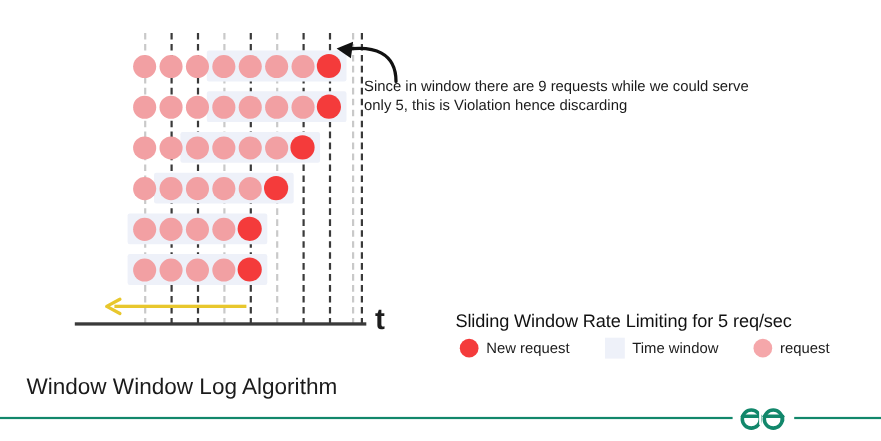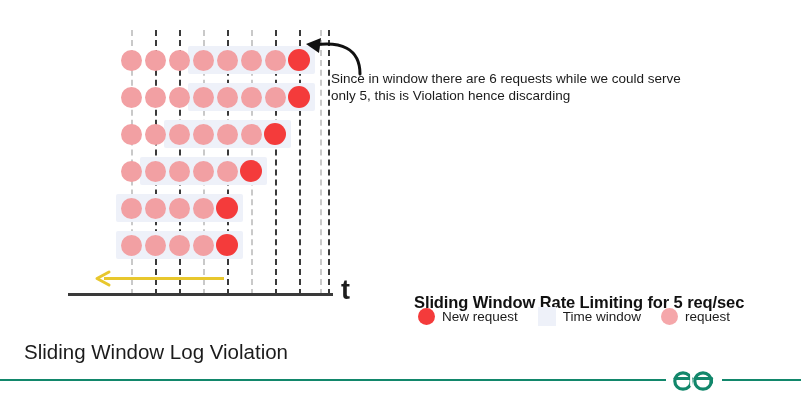--- a/index.html
+++ b/index.html
@@ -128,33 +128,33 @@
   #note-rest {
     left: 331px;
     top: 168px;
     width: 340px;
   }
 
   
   .legend-title {
     position: absolute;
     left: 414px;
-    top: 293px;
+    top: 283px;
     font-size: 16.5px;
-    font-weight: bold;
+    font-weight: normal;
     color: #111111;
     letter-spacing: -0.1px;
   }
   .legend-row {
     position: absolute;
     left: 418px;
     top: 307px;
     display: flex;
     align-items: center;
-    gap: 4px;
+    gap: 16px;
   }
   .legend-item {
     display: flex;
     align-items: center;
   }
   .legend-swatch-dot {
     width: 17px;
     height: 17px;
     border-radius: 50%;
     background: #f43b3b;
@@ -297,39 +297,39 @@
   <div class="yellow-arrow-line"></div>
   <svg style="position:absolute;left:92px;top:269px;" width="20" height="20" viewBox="0 0 20 20">
     <path d="M17 3 L5 9.5 L17 16" fill="none" stroke="#e8c72d" stroke-width="3" stroke-linecap="round" stroke-linejoin="round"></path>
   </svg>
 
   <svg class="callout-arrow" viewBox="0 0 64 44">
     <path d="M60 42 C60 16, 40 9, 14 13" fill="none" stroke="#111111" stroke-width="3" stroke-linecap="round"></path>
     <path d="M6 12 L21 6 L19 21 Z" fill="#111111"></path>
   </svg>
 
-  <div class="note" id="note-violation">Since in window there are 6 requests while we could serve only 5, this is Violation hence discarding</div>
+  <div class="note" id="note-violation">Since in window there are 9 requests while we could serve only 5, this is Violation hence discarding</div>
 
   <div class="legend-title">Sliding Window Rate Limiting for 5 req/sec</div>
   <div class="legend-row" id="legend-row">
       <div class="legend-item">
         <span class="legend-swatch-dot" style="background: rgb(244, 59, 59);"></span>
         <span class="legend-label">New request</span>
       </div>
       <div class="legend-item">
         <span class="legend-swatch-box" style="background: rgb(238, 241, 249);"></span>
         <span class="legend-label">Time window</span>
       </div>
       <div class="legend-item">
         <span class="legend-swatch-dot light" style="background: rgb(245, 167, 170);"></span>
         <span class="legend-label">request</span>
       </div>
     </div>
 
-  <div class="main-caption">Sliding Window Log Violation</div>
+  <div class="main-caption">Window Window Log Algorithm</div>
 
   <div class="footer-rule-left"></div>
   <div class="footer-rule-right"></div>
   <svg class="gfg-logo" viewBox="0 0 52 34">
     <g fill="none" stroke="#12876b" stroke-width="3.2" stroke-linecap="round">
       <circle cx="15" cy="18" r="8.2"></circle>
       <circle cx="35" cy="18" r="8.2"></circle>
       <path d="M7 15.5 L23.5 15.5"></path>
       <path d="M27 15.5 L43.5 15.5"></path>
       <path d="M23.2 9.5 L23.2 22.5" stroke="#ffffff" stroke-width="2.2"></path>

